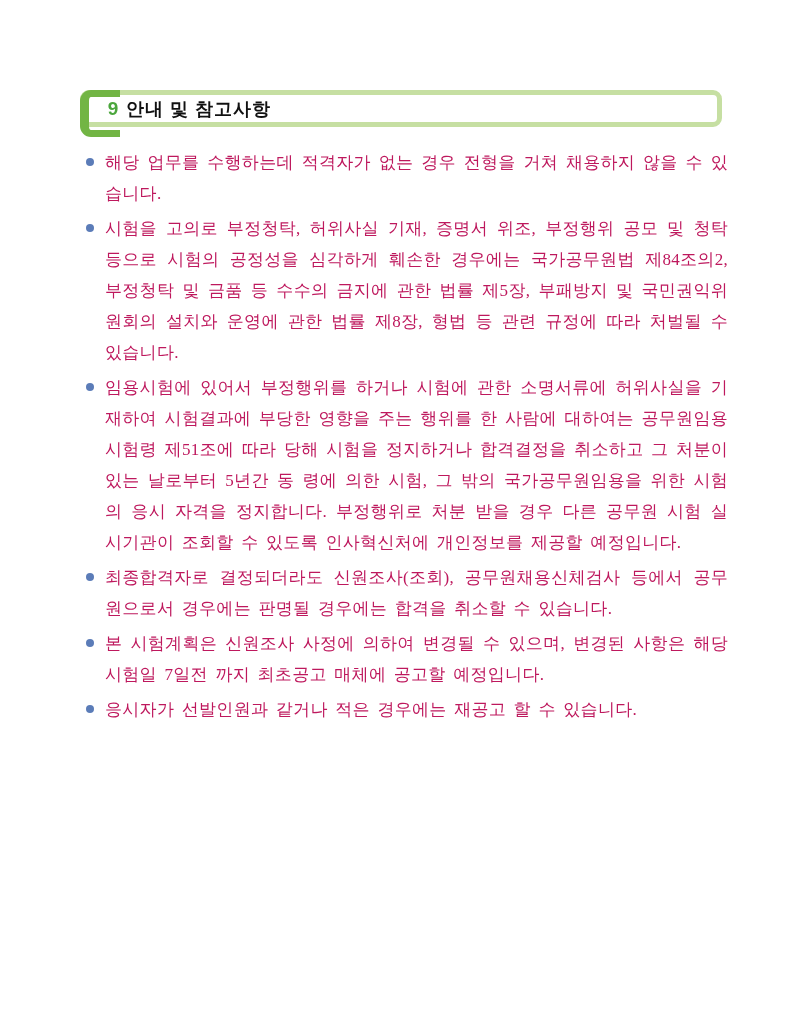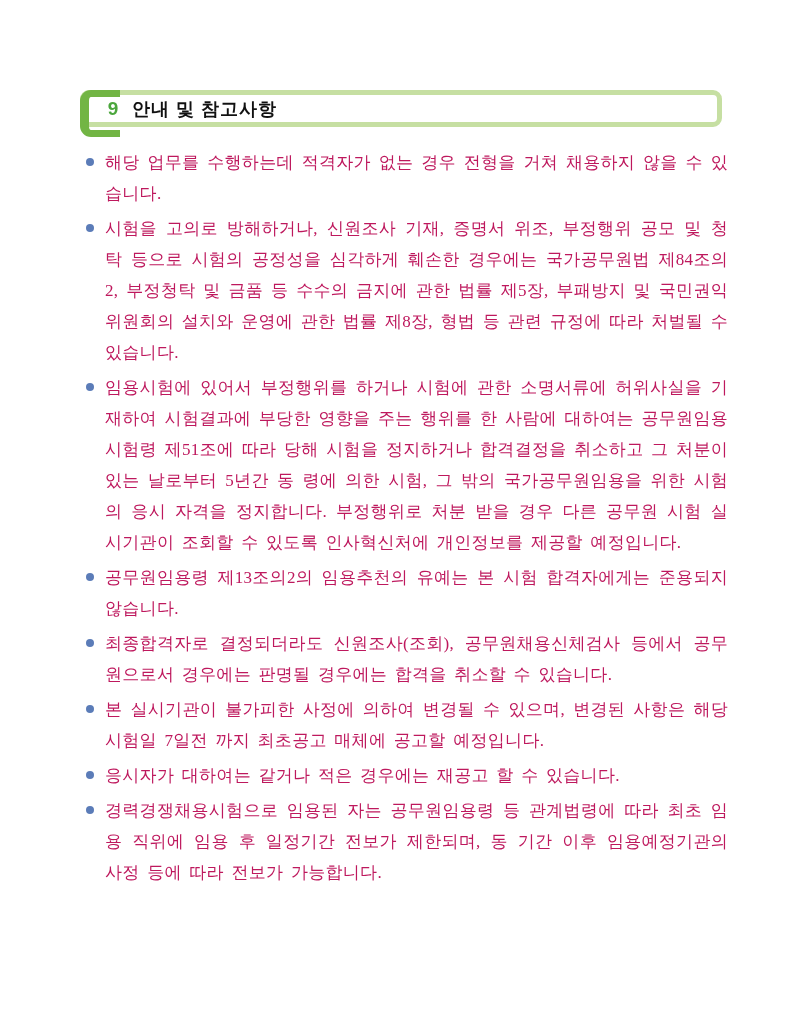--- a/index.html
+++ b/index.html
@@ -46,21 +46,20 @@
     margin-left: 15px;
     width: 26px;
     text-align: center;
   }
   .header-title {
     font-family: "Liberation Sans", sans-serif;
     font-weight: bold;
     font-size: 18px;
     color: #111111;
     letter-spacing: 1px;
-    margin-left: 6px;
   }
   
   .notices {
     position: absolute;
     left: 80px;
     top: 147px;
     width: 648px;
     margin: 0;
     padding: 0;
     list-style: none;
@@ -97,41 +96,33 @@
     <span class="header-title">안내 및 참고사항</span>
   </div>
 
   <ul class="notices">
     <li class="notice">
       <span class="bullet"></span>
       <span>해당 업무를 수행하는데 적격자가 없는 경우 전형을 거쳐 채용하지 않을 수 있습니다.</span>
     </li>
     <li class="notice">
       <span class="bullet"></span>
-      <span>시험을 고의로 방해하거나, 신원조사 기재, 증명서 위조, 부정행위 공모 및 청탁 등으로 시험의 공정성을 심각하게 훼손한 경우에는 국가공무원법 제84조의2, 부정청탁 및 금품 등 수수의 금지에 관한 법률 제5장, 부패방지 및 국민권익위원회의 설치와 운영에 관한 법률 제8장, 형법 등 관련 규정에 따라 처벌될 수 있습니다.</span>
+      <span>시험을 고의로 부정청탁, 허위사실 기재, 증명서 위조, 부정행위 공모 및 청탁 등으로 시험의 공정성을 심각하게 훼손한 경우에는 국가공무원법 제84조의2, 부정청탁 및 금품 등 수수의 금지에 관한 법률 제5장, 부패방지 및 국민권익위원회의 설치와 운영에 관한 법률 제8장, 형법 등 관련 규정에 따라 처벌될 수 있습니다.</span>
     </li>
     <li class="notice">
       <span class="bullet"></span>
       <span>임용시험에 있어서 부정행위를 하거나 시험에 관한 소명서류에 허위사실을 기재하여 시험결과에 부당한 영향을 주는 행위를 한 사람에 대하여는 공무원임용시험령 제51조에 따라 당해 시험을 정지하거나 합격결정을 취소하고 그 처분이 있는 날로부터 5년간 동 령에 의한 시험, 그 밖의 국가공무원임용을 위한 시험의 응시 자격을 정지합니다. 부정행위로 처분 받을 경우 다른 공무원 시험 실시기관이 조회할 수 있도록 인사혁신처에 개인정보를 제공할 예정입니다.</span>
     </li>
     <li class="notice">
       <span class="bullet"></span>
-      <span>공무원임용령 제13조의2의 임용추천의 유예는 본 시험 합격자에게는 준용되지 않습니다.</span>
-    </li>
-    <li class="notice">
-      <span class="bullet"></span>
       <span>최종합격자로 결정되더라도 신원조사(조회), 공무원채용신체검사 등에서 공무원으로서 경우에는 판명될 경우에는 합격을 취소할 수 있습니다.</span>
     </li>
     <li class="notice">
       <span class="bullet"></span>
-      <span>본 실시기관이 불가피한 사정에 의하여 변경될 수 있으며, 변경된 사항은 해당 시험일 7일전 까지 최초공고 매체에 공고할 예정입니다.</span>
+      <span>본 시험계획은 신원조사 사정에 의하여 변경될 수 있으며, 변경된 사항은 해당 시험일 7일전 까지 최초공고 매체에 공고할 예정입니다.</span>
     </li>
     <li class="notice">
       <span class="bullet"></span>
-      <span>응시자가 대하여는 같거나 적은 경우에는 재공고 할 수 있습니다.</span>
-    </li>
-    <li class="notice">
-      <span class="bullet"></span>
-      <span>경력경쟁채용시험으로 임용된 자는 공무원임용령 등 관계법령에 따라 최초 임용 직위에 임용 후 일정기간 전보가 제한되며, 동 기간 이후 임용예정기관의 사정 등에 따라 전보가 가능합니다.</span>
+      <span>응시자가 선발인원과 같거나 적은 경우에는 재공고 할 수 있습니다.</span>
     </li>
   </ul>
 
 </div>
 
 </body></html>

